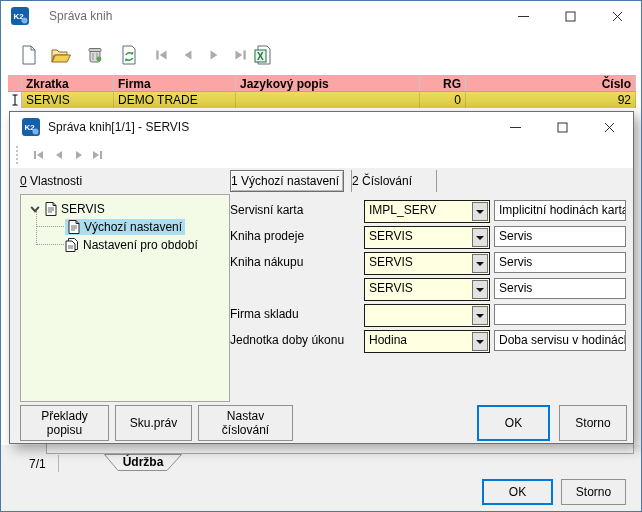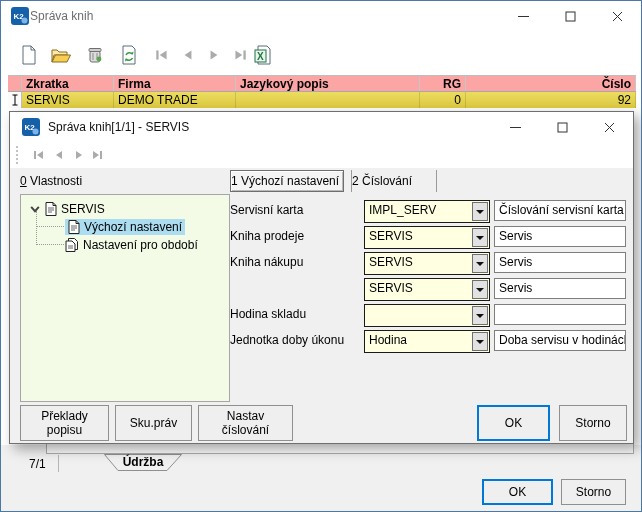--- a/index.html
+++ b/index.html
@@ -5,21 +5,21 @@
   html,body{margin:0;padding:0;background:#d8d8d8;}
   *{box-sizing:border-box;}
   .screen{
     position:relative;width:642px;height:512px;background:#fff;
     border:1px solid #4A78A8;overflow:hidden;
     font-family:"Liberation Sans",sans-serif;font-size:12px;color:#000;
   }
   
   .titlebar{position:absolute;left:0;top:0;right:0;height:30px;background:#fff;display:flex;align-items:center;}
   .titlebar .appicon{margin-left:10px;width:18px;height:18px;flex:0 0 auto;}
-  .titlebar .title{margin-left:1px;color:#6e6e6e;text-align:center;}
+  .titlebar .title{margin-left:20px;color:#6e6e6e;text-align:center;}
   .win-controls{position:absolute;right:0;top:0;height:30px;display:flex;}
   .win-btn{width:47px;height:30px;display:flex;align-items:center;justify-content:center;}
   .toolbar-icon{position:absolute;top:42px;width:24px;height:24px;display:flex;align-items:center;justify-content:center;}
   
   .grid{position:absolute;left:7px;top:74px;width:628px;}
   .grid-head{display:flex;height:17px;background:#fca5a5;border-top:1px solid #BDBDBD;border-bottom:1px solid #A8A8A8;font-weight:bold;}
   .grid-head .cell{border-right:1px solid #C6C6C6;padding:0 4px;line-height:16px;overflow:hidden;white-space:nowrap;}
   .grid-row{display:flex;height:16px;background:linear-gradient(#EBDC60,#DCC940);}
   .grid-row .cell{padding:0 4px;line-height:16px;border-right:1px solid rgba(0,0,0,0.12);overflow:hidden;white-space:nowrap;}
   .c0{width:14px;padding:0 1px !important;}
@@ -312,40 +312,40 @@
         <span>1 Výchozí nastavení</span>
       </div>
     <div class="tab plain">
         <span>2 Číslování</span>
       </div>
 
     <span class="frow-label" style="top:88px">Servisní karta</span>
     <div class="combo" style="top:88px"><span>IMPL_SERV</span><span class="dd">
           <i></i>
         </span></div>
-    <div class="descfield" style="top:88px">Číslování servisní karta</div>
+    <div class="descfield" style="top:88px">Implicitní hodinách karta</div>
 
     <span class="frow-label" style="top:114px">Kniha prodeje</span>
     <div class="combo" style="top:114px"><span>SERVIS</span><span class="dd">
           <i></i>
         </span></div>
     <div class="descfield" style="top:114px">Servis</div>
 
     <span class="frow-label" style="top:140px">Kniha nákupu</span>
     <div class="combo" style="top:140px"><span>SERVIS</span><span class="dd">
           <i></i>
         </span></div>
     <div class="descfield" style="top:140px">Servis</div>
 
     <div class="combo" style="top:166px"><span>SERVIS</span><span class="dd">
           <i></i>
         </span></div>
     <div class="descfield" style="top:166px">Servis</div>
 
-    <span class="frow-label" style="top:192px">Hodina skladu</span>
+    <span class="frow-label" style="top:192px">Firma skladu</span>
     <div class="combo" style="top:192px"><span></span><span class="dd">
           <i></i>
         </span></div>
     <div class="descfield" style="top:192px"></div>
 
     <span class="frow-label" style="top:218px">Jednotka doby úkonu</span>
     <div class="combo" style="top:218px"><span>Hodina</span><span class="dd">
           <i></i>
         </span></div>
     <div class="descfield" style="top:218px">Doba servisu v hodinách</div>

